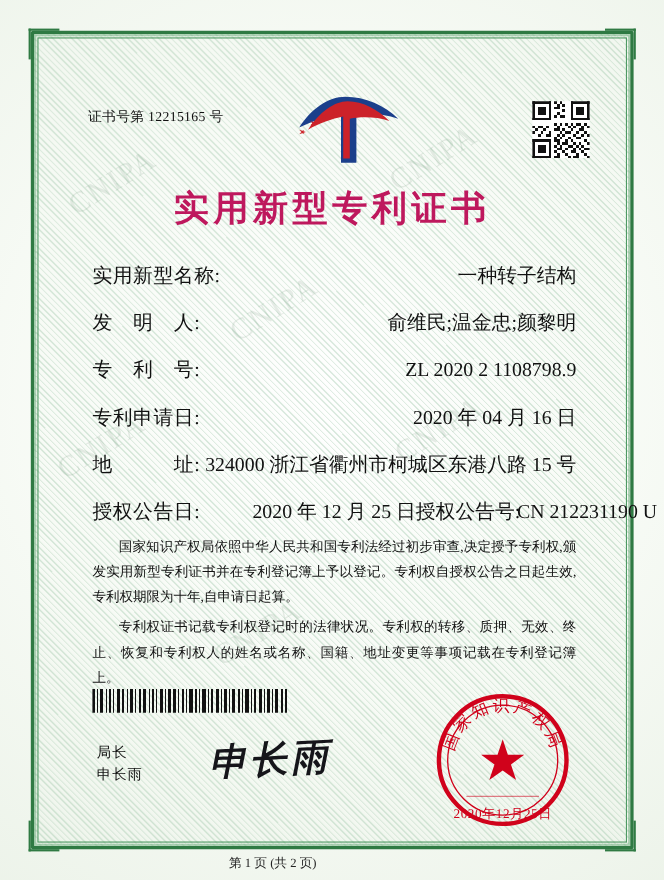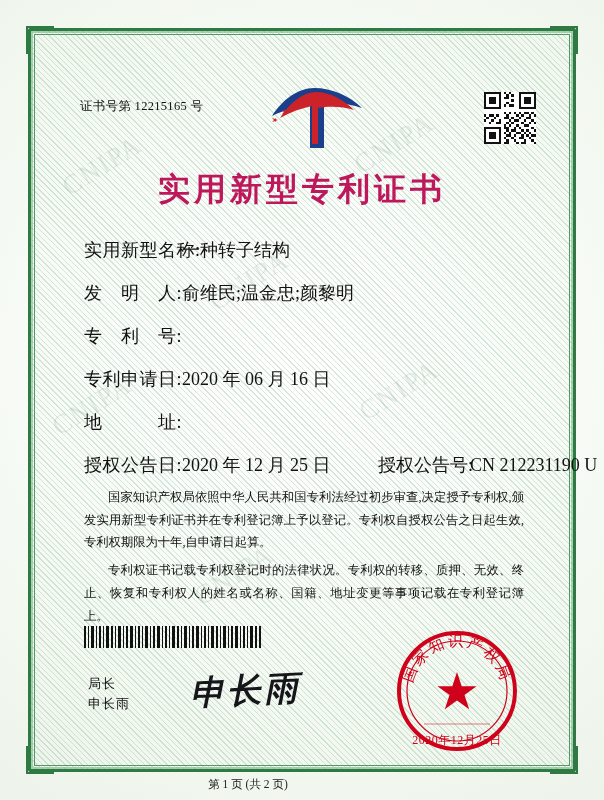--- a/index.html
+++ b/index.html
@@ -156,20 +156,21 @@
   }
   .field-label {
     width: 98px;
     flex: 0 0 98px;
     letter-spacing: 0.5px;
     white-space: nowrap;
   }
   .field-value {
     flex: 1 1 auto;
     white-space: nowrap;
+    text-align: right;
   }
   .field-row.double .field-value {
     flex: 0 0 auto;
     width: 196px;
   }
   .field-label2 {
     width: 92px;
     flex: 0 0 92px;
     white-space: nowrap;
   }
@@ -396,27 +397,29 @@
       <div class="field-row">
         <div class="field-label">实用新型名称:</div>
         <div class="field-value">一种转子结构</div>
       </div>
       <div class="field-row">
         <div class="field-label">发　明　人:</div>
         <div class="field-value">俞维民;温金忠;颜黎明</div>
       </div>
       <div class="field-row">
         <div class="field-label">专　利　号:</div>
+        <div class="field-value">ZL 2020 2 1108798.9</div>
       </div>
       <div class="field-row">
         <div class="field-label">专利申请日:</div>
-        <div class="field-value">2020 年 06 月 16 日</div>
+        <div class="field-value">2020 年 04 月 16 日</div>
       </div>
       <div class="field-row">
         <div class="field-label">地　　　址:</div>
+        <div class="field-value">324000 浙江省衢州市柯城区东港八路 15 号</div>
       </div>
       <div class="field-row double">
         <div class="field-label">授权公告日:</div>
         <div class="field-value">2020 年 12 月 25 日</div>
         <div class="field-label2">授权公告号:</div>
         <div class="field-value2">CN 212231190 U</div>
       </div>
     </div>
 
     <div class="paragraphs">

